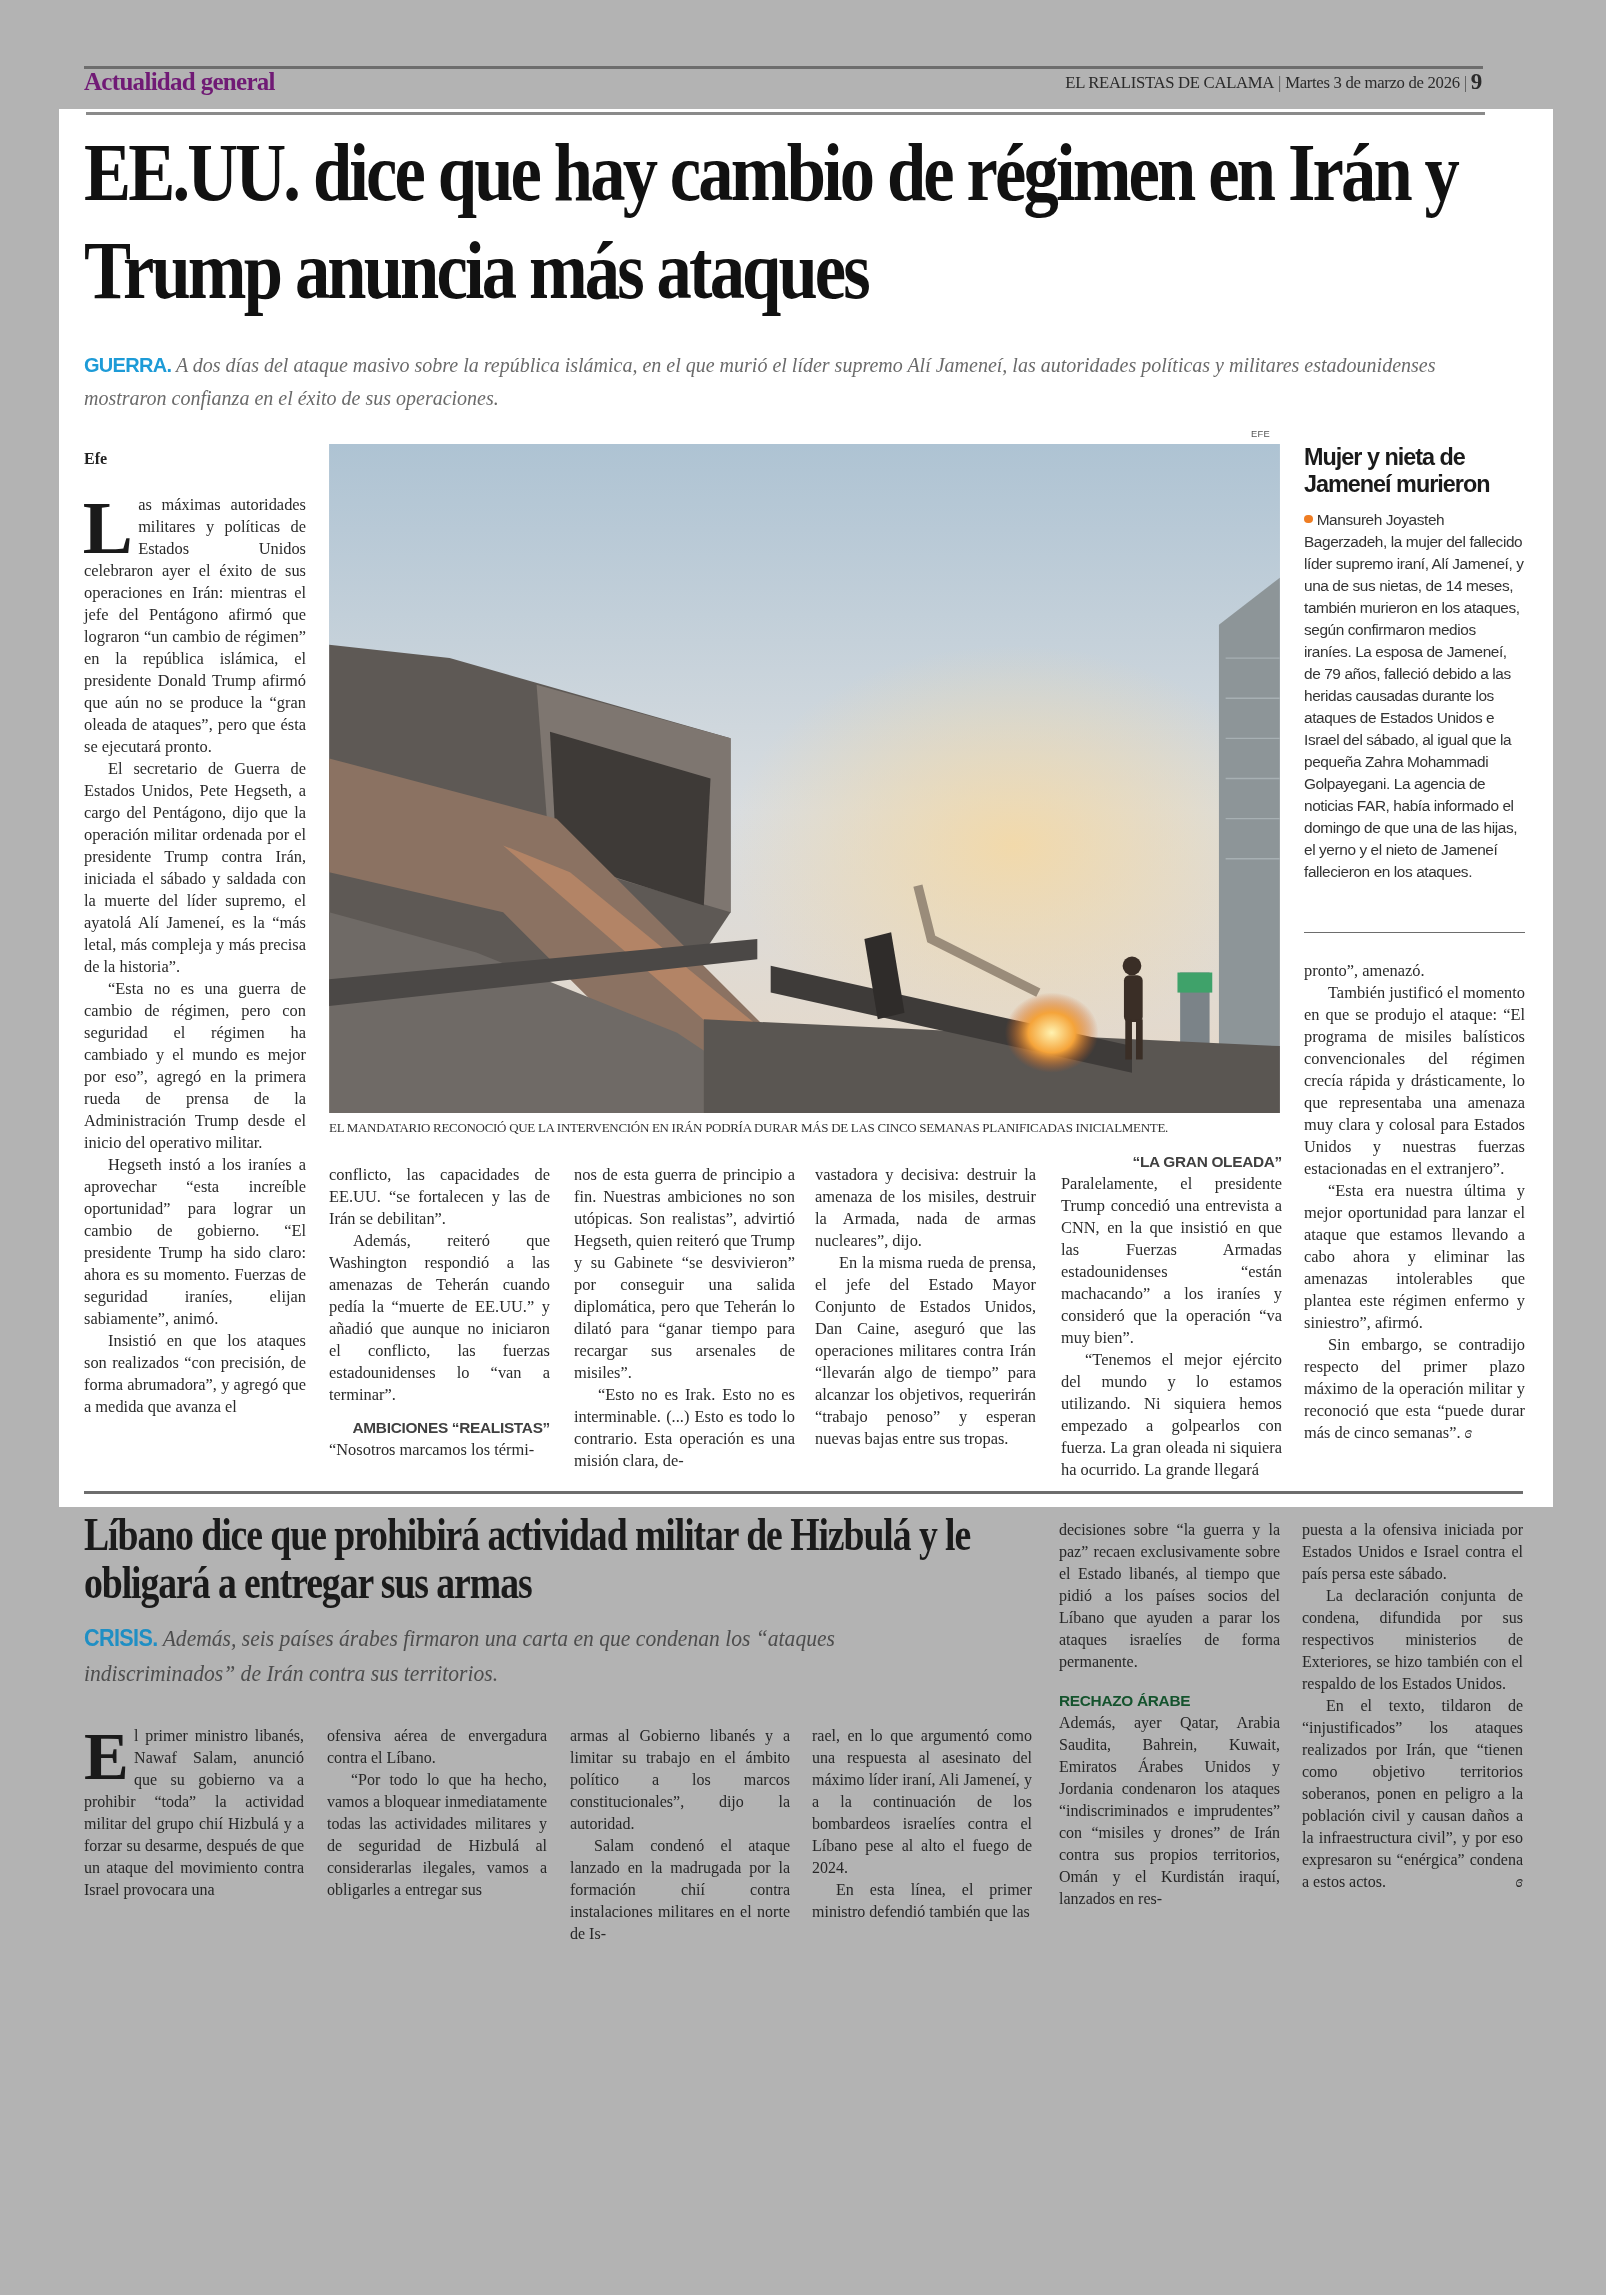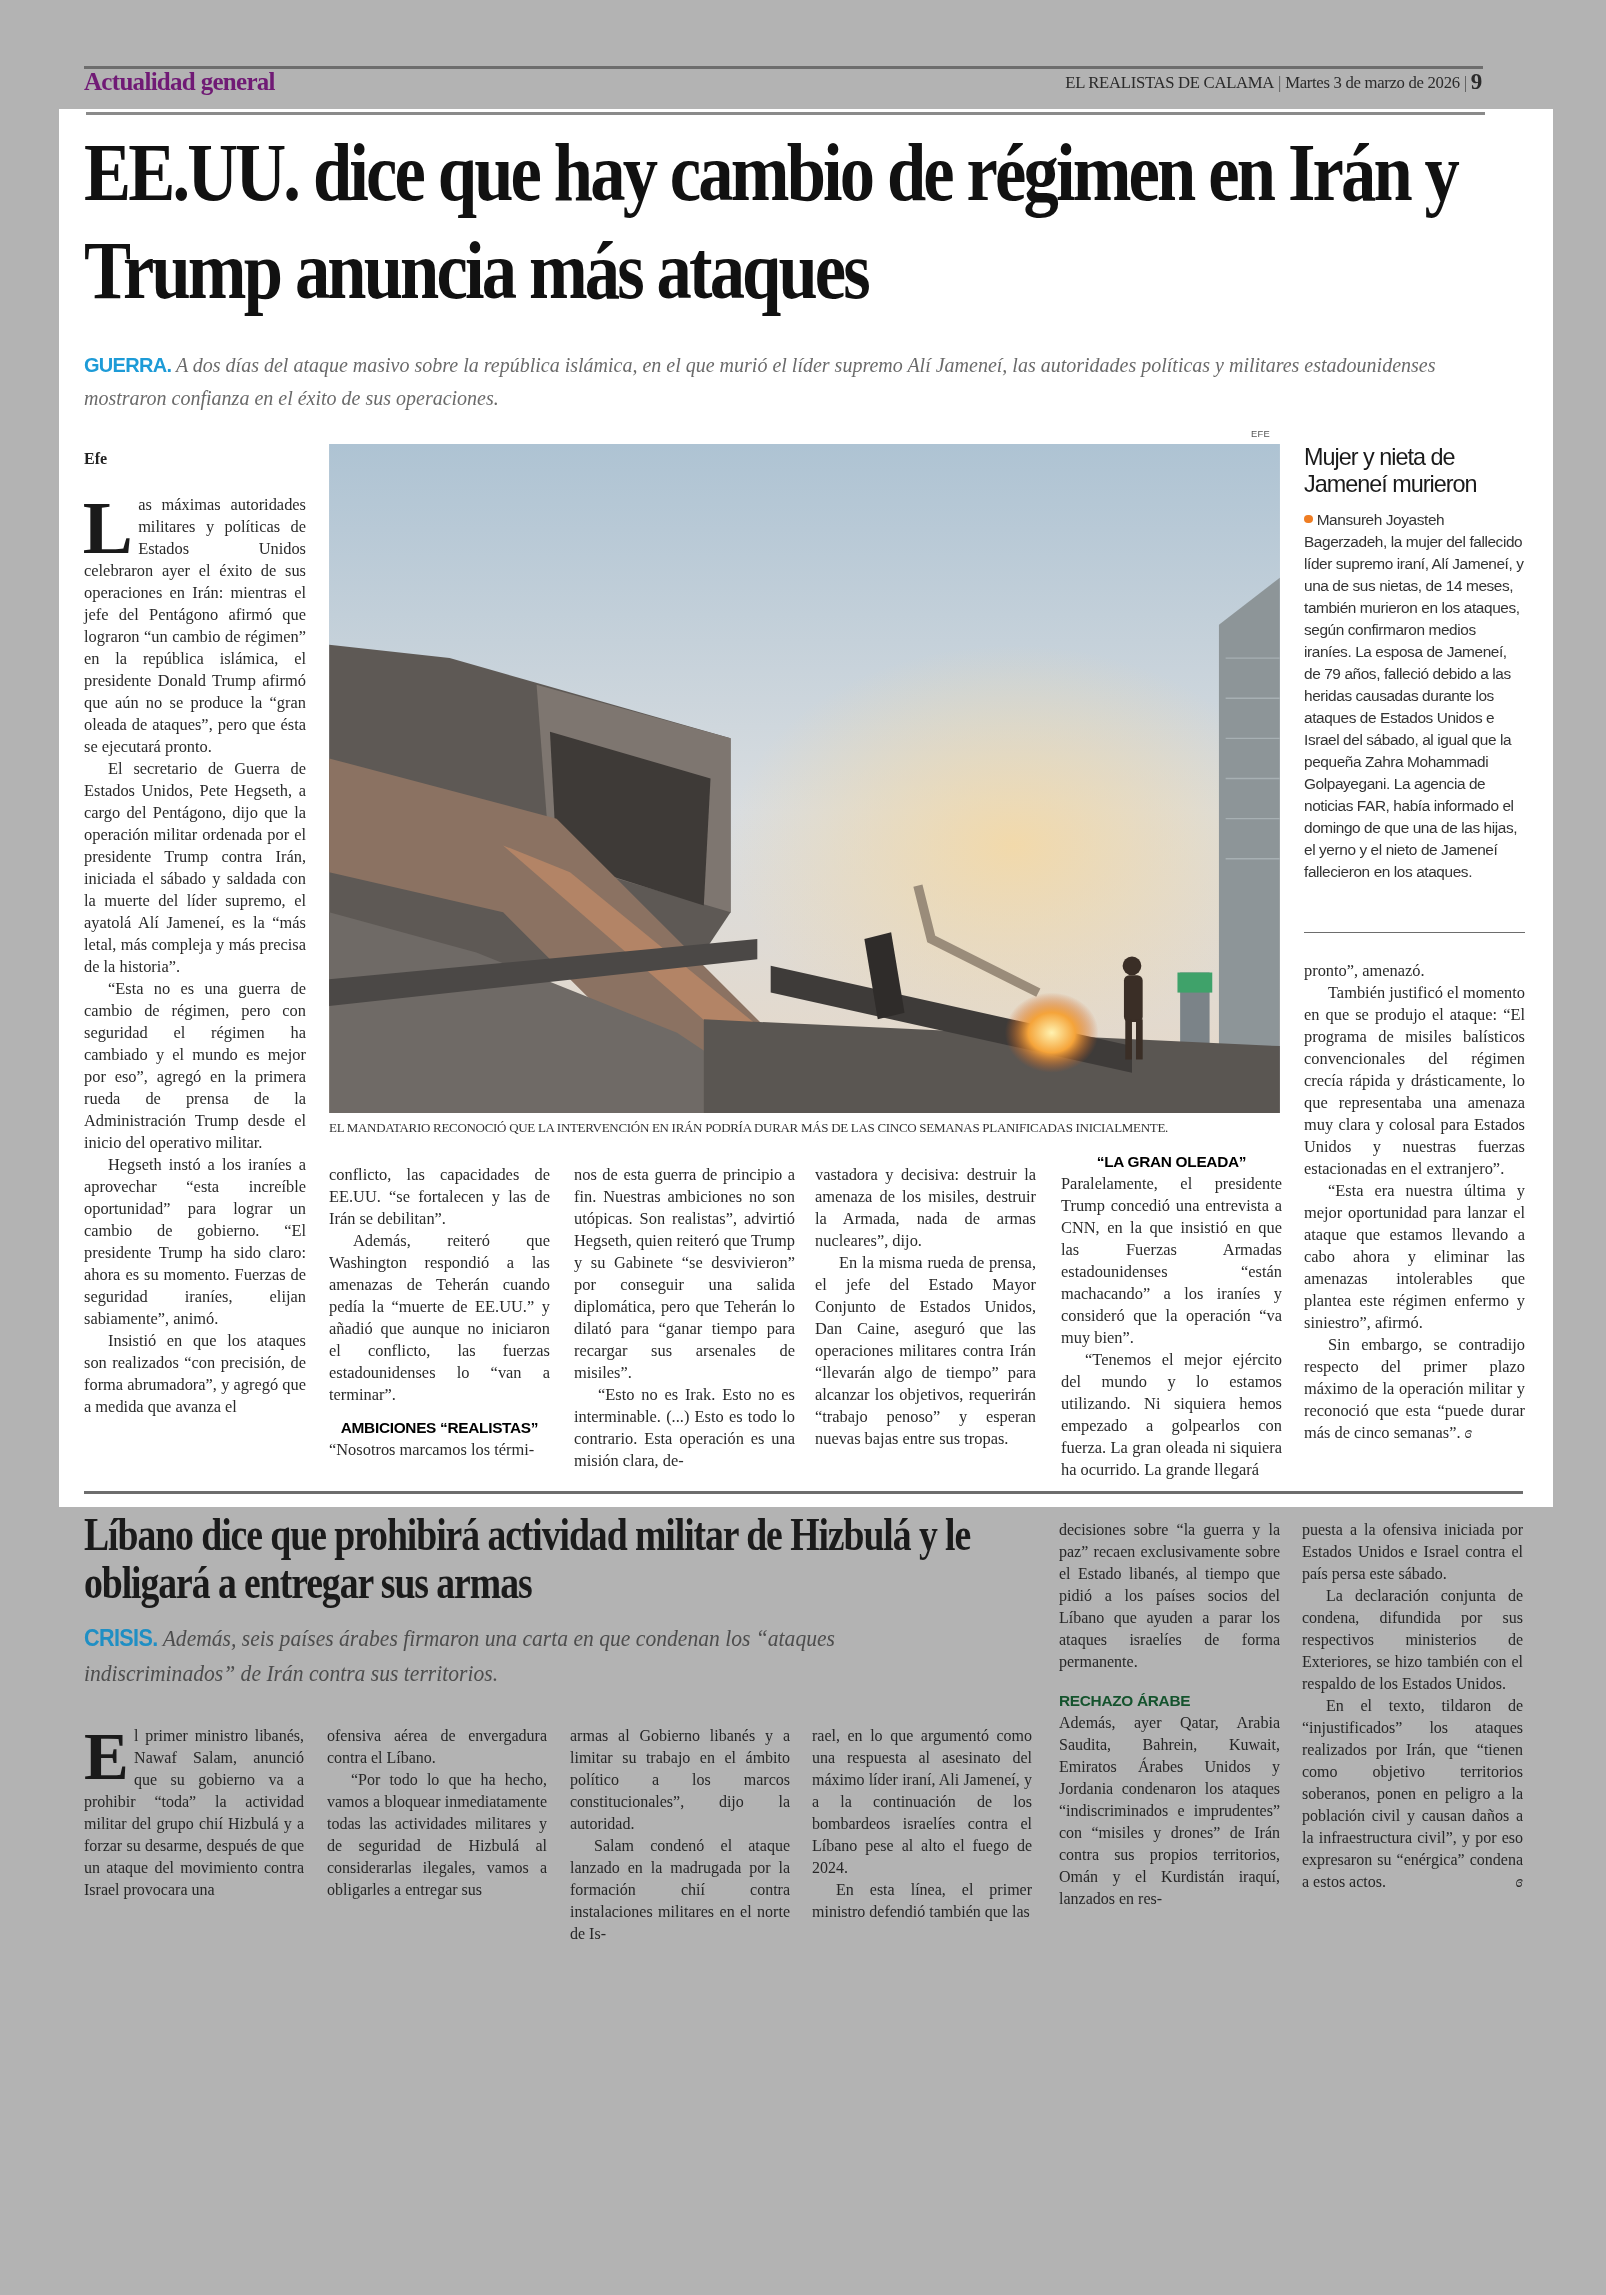--- a/index.html
+++ b/index.html
@@ -40,22 +40,22 @@
     font-style: normal; font-weight: bold; color: #1d9bd7; letter-spacing: -0.7px;
   }
 
   
   .col { font-size: 16.4px; line-height: 22px; text-align: justify; color: #2a2a2a; }
   .col p { margin: 0; text-indent: 24px; }
   .col p.noind { text-indent: 0; }
   .col h4 {
     margin: 12px 0 1.3px 0;
     font-family: "Liberation Sans", "DejaVu Sans", sans-serif;
-    font-size: 15.4px; font-weight: bold; color: #000000; line-height: 20px;
-    letter-spacing: -0.3px; text-align: center;
+    font-size: 15.4px; font-weight: bold; color: #404040; line-height: 20px;
+    letter-spacing: -0.3px; text-align: right;
   }
   .byline { left: 84px; top: 450px; font-size: 16px; font-weight: bold; color: #222; }
   .dropcap {
     float: left; font-size: 75px; line-height: 60px; font-weight: bold;
     margin: 4px 5.4px 0 -1.3px; color: #1a1a1a; font-family: "Liberation Serif", serif;
   }
 
   
   .photo { left: 329px; top: 444px; width: 951px; height: 669px; overflow: hidden; background: #c9d6e0; }
   .photo svg { display: block; }
@@ -66,21 +66,21 @@
   .photo-caption {
     left: 329px; top: 1118px; width: 970px;
     font-family: Liberation Serif, serif;
     font-size: 13px; line-height: 20px; color: #333; letter-spacing: -0.3px; white-space: nowrap;
   }
 
   
   .sidebar { left: 1304px; top: 444px; width: 221px; }
   .sidebar h3 {
     margin: 0; font-family: "Liberation Sans", "DejaVu Sans", sans-serif;
-    font-weight: normal; font-size: 23.4px; line-height: 27px; letter-spacing: -1px; color: #1a1a1a;
+    font-weight: bold; font-size: 23.4px; line-height: 27px; letter-spacing: -1px; color: #1a1a1a;
   }
   .sidebar .sbody {
     margin-top: 10.7px; font-family: "Liberation Sans", "DejaVu Sans", sans-serif;
     font-size: 15.4px; line-height: 22px; color: #333; letter-spacing: -0.4px;
   }
   .bullet-dot { display: inline-block; width: 8.7px; height: 8.7px; border-radius: 50%; background: #ef7d23; margin-right: 4px; vertical-align: 1.3px; }
   .sidebar-rule { left: 1304px; top: 932px; width: 221px; height: 1.3px; background: #6d6d6d; }
 
   .panel-bottom-rule { left: 84px; top: 1491px; width: 1439px; height: 2.7px; background: #6d6d6d; }
 

